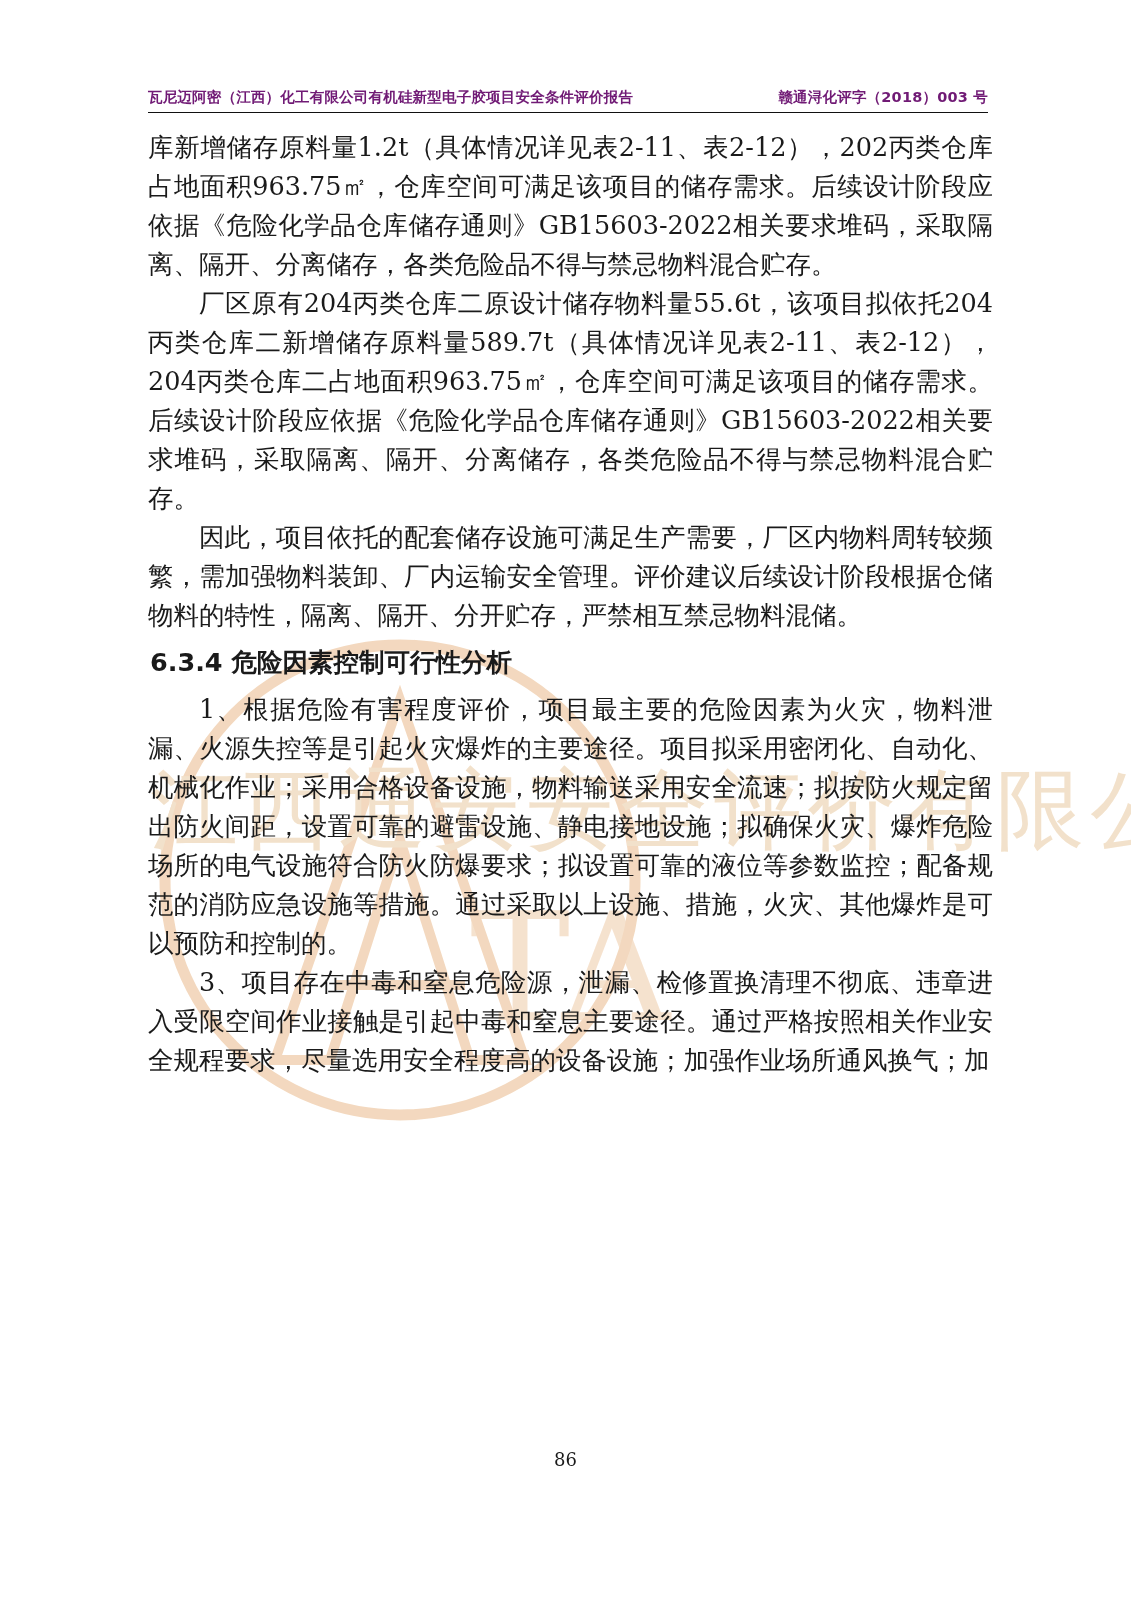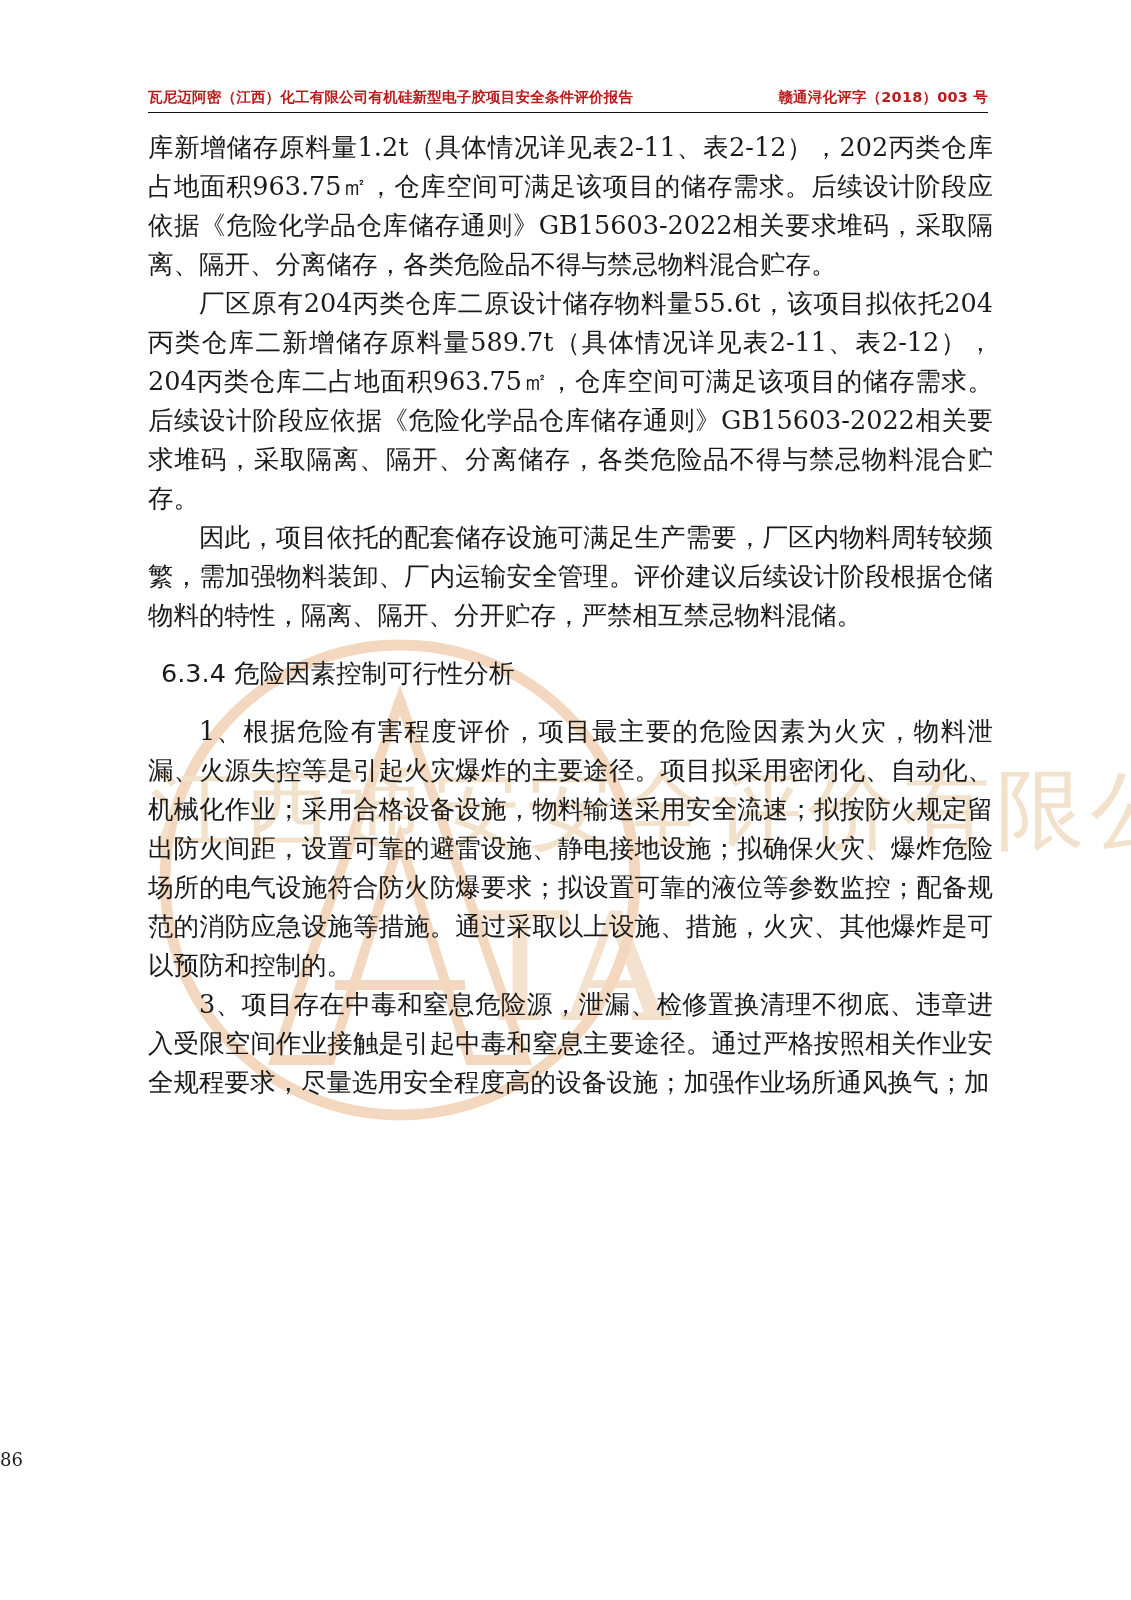--- a/index.html
+++ b/index.html
@@ -36,21 +36,21 @@
     width: 840px;
     z-index: 2;
   }
   .header-row {
     display: flex;
     justify-content: space-between;
     align-items: flex-end;
     font-size: 14.5px;
     font-family: "DejaVu Sans", "Liberation Sans", sans-serif;
     font-weight: bold;
-    color: #b91c1c;
+    color: #701a75;
     letter-spacing: 0.2px;
     padding-bottom: 5px;
   }
   .header-rule {
     border-bottom: 1.6px solid #111;
     width: 100%;
   }
 
   
   .content {
@@ -65,35 +65,35 @@
     font-size: 25.5px;
     line-height: 39px;
     text-align: justify;
     text-justify: inter-ideograph;
     letter-spacing: 0px;
   }
   p.indent {
     text-indent: 51px;
   }
   h4.heading {
-    margin: 13px;
+    margin: 2px;
     font-size: 25.5px;
     line-height: 51px;
     font-family: "DejaVu Sans", "Liberation Sans", sans-serif;
-    font-weight: normal;
+    font-weight: bold;
     text-align: left;
   }
 
   
   .page-number {
     position: absolute;
     left: 0;
     top: 1449px;
     width: 1131px;
-    text-align: left;
+    text-align: center;
     font-size: 18px;
     font-family: "DejaVu Serif", "Liberation Serif", serif;
     color: #1a1a1a;
     z-index: 2;
   }
 </style>
 </head>
 <body>
 
 <div class="page">

